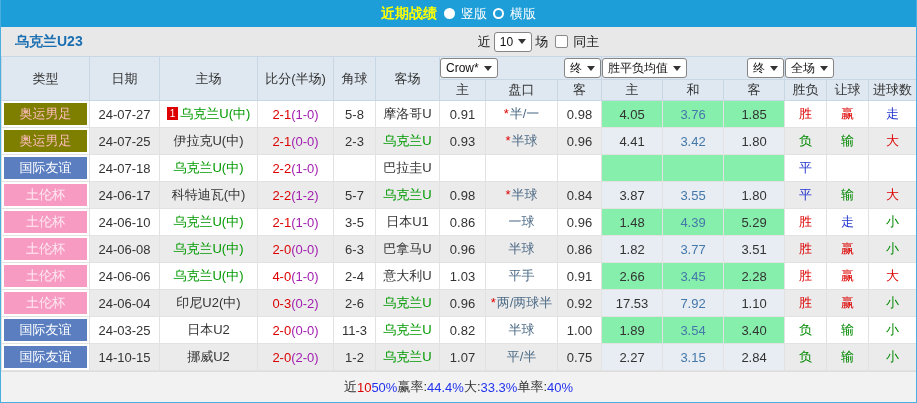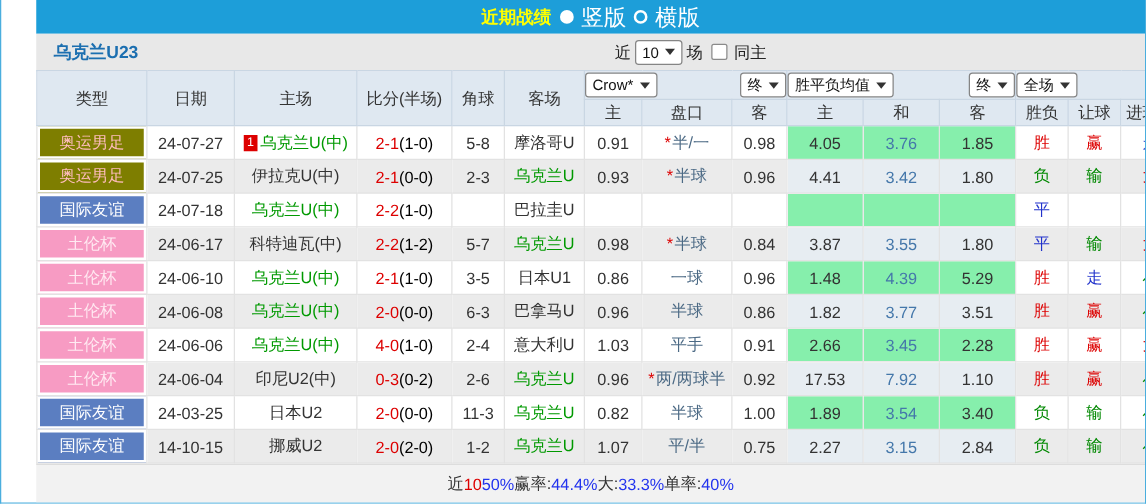--- a/index.html
+++ b/index.html
@@ -1,22 +1,22 @@
 <!DOCTYPE html>
 <html><head>
 <meta charset="utf-8">
 <style>
   * { margin:0; padding:0; box-sizing:border-box; }
   body { font-family:"Liberation Sans","DejaVu Sans",sans-serif; background:#fff; }
-  .page { width:917px; height:403px; border:1px solid #4aaede; border-top:none; background:#fff; overflow:hidden;padding-left:28px; }
+  .page { width:917px; height:403px; border:1px solid #4aaede; border-top:none; background:#fff; overflow:hidden; }
 
   
   .topbar { height:27px; background:#1d9ed9; display:flex; align-items:center; justify-content:center; gap:7px; }
   .topbar .title { color:#ffff00; font-weight:bold; font-size:14px; }
-  .radio-group { display:flex; align-items:center; gap:6px; color:#fff; font-size:18px; }
+  .radio-group { display:flex; align-items:center; gap:6px; color:#fff; font-size:13px; }
   .radio { width:11px; height:11px; border-radius:50%; display:inline-block; }
   .radio.sel { background:#fff; }
   .radio.unsel { width:11px; height:11px; border:2px solid #fff; background:transparent; }
   .radio-label { cursor:default; }
 
   
   .filter { height:29px; background:#e8e8e8; position:relative; display:flex; align-items:center; font-size:13px; color:#222; }
   .team-name { position:absolute; left:14px; color:#1c6fb0; font-weight:bold; font-size:14px; }
   .filter-controls { margin:0 auto; padding-left:160px; display:flex; align-items:center; gap:3px; }
   .select { display:inline-flex; align-items:center; gap:5px; background:#fff; border:1px solid #858585; border-radius:3px; padding:1px 5px; font-size:12px; color:#111; height:20px; white-space:nowrap; }
@@ -35,21 +35,21 @@
   tbody td { height:27px; text-align:center; font-size:13px; color:#333; border:1px solid #e2e2e2; background:#fff; white-space:nowrap; overflow:hidden; }
   tr.alt td { background:#ebebeb; }
   td.avg { background:#86efac; }
   tr.alt td.avg { background:#e7edf2; }
   td.type { box-shadow: inset 0 0 0 2px #fff; font-size:13px; }
   .t-olympic { background:#7e7e00 !important; color:#ffbdbd; }
   .t-friendly { background:#5b7ec1 !important; color:#ffffff; }
   .t-toulon { background:#f79bc3 !important; color:#ffeaf2; }
   td.team.green { color:#009900;text-align:center; }
   .s-main { color:#dd0000; }
-  .s-half { color:#000000; }
+  .s-half { color:#a21caf; }
   td.pan { color:#4c6a85; }
   .star { color:#dd0000; margin-right:1px; }
   td.avg-draw { color:#4477aa; }
   .c-win { color:#dd0000; }
   .c-lose { color:#008800; }
   .c-draw { color:#2233cc; }
   .badge { display:inline-block; background:#dd0000; color:#fff; font-size:10px; line-height:13px; padding:0 3px; margin-right:2px; vertical-align:1px; }
 
   
   .summary { height:31px; background:#f2f2f2; display:flex; align-items:center; justify-content:center; font-size:13px; border-top:1px solid #ddd; }

